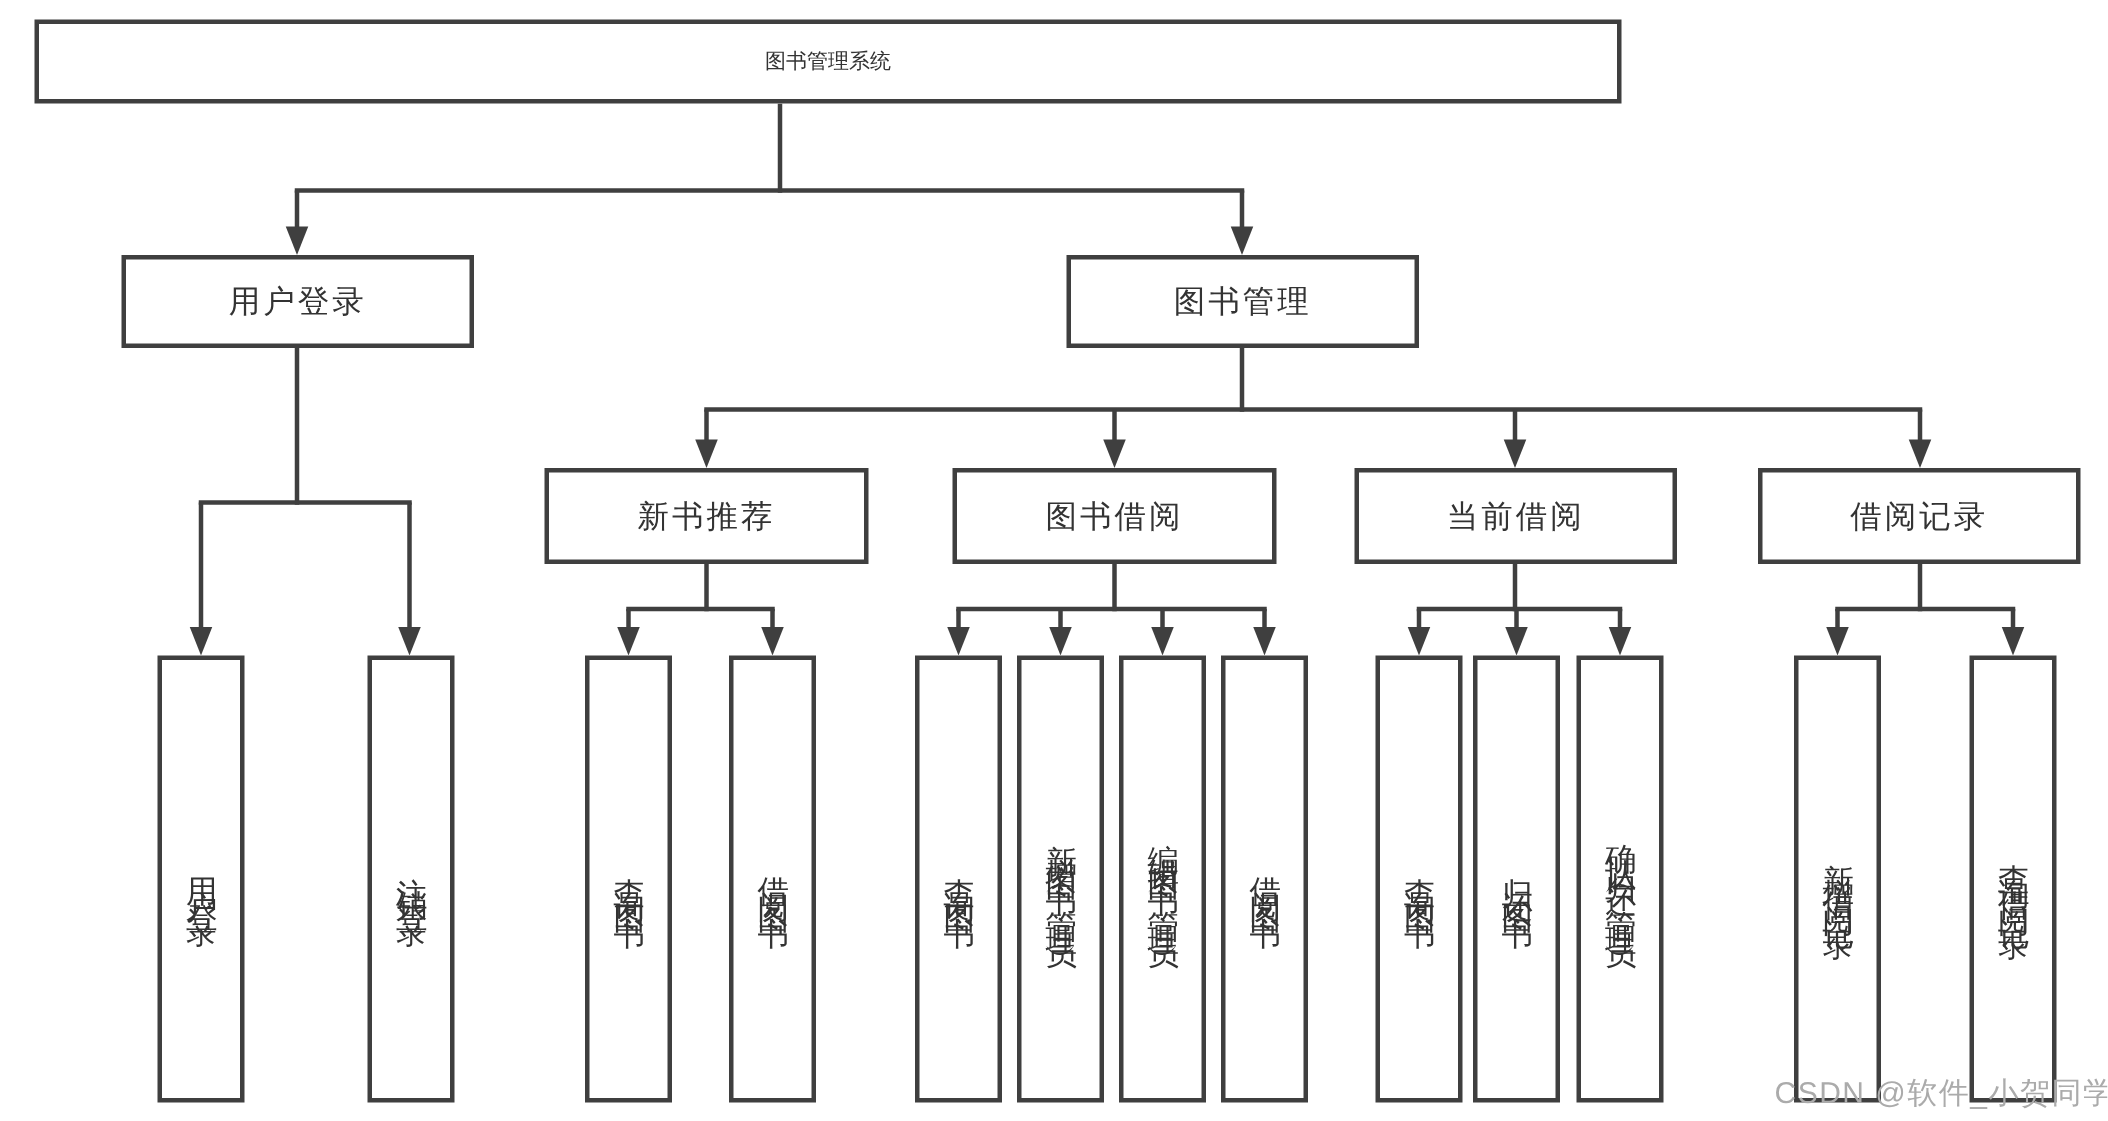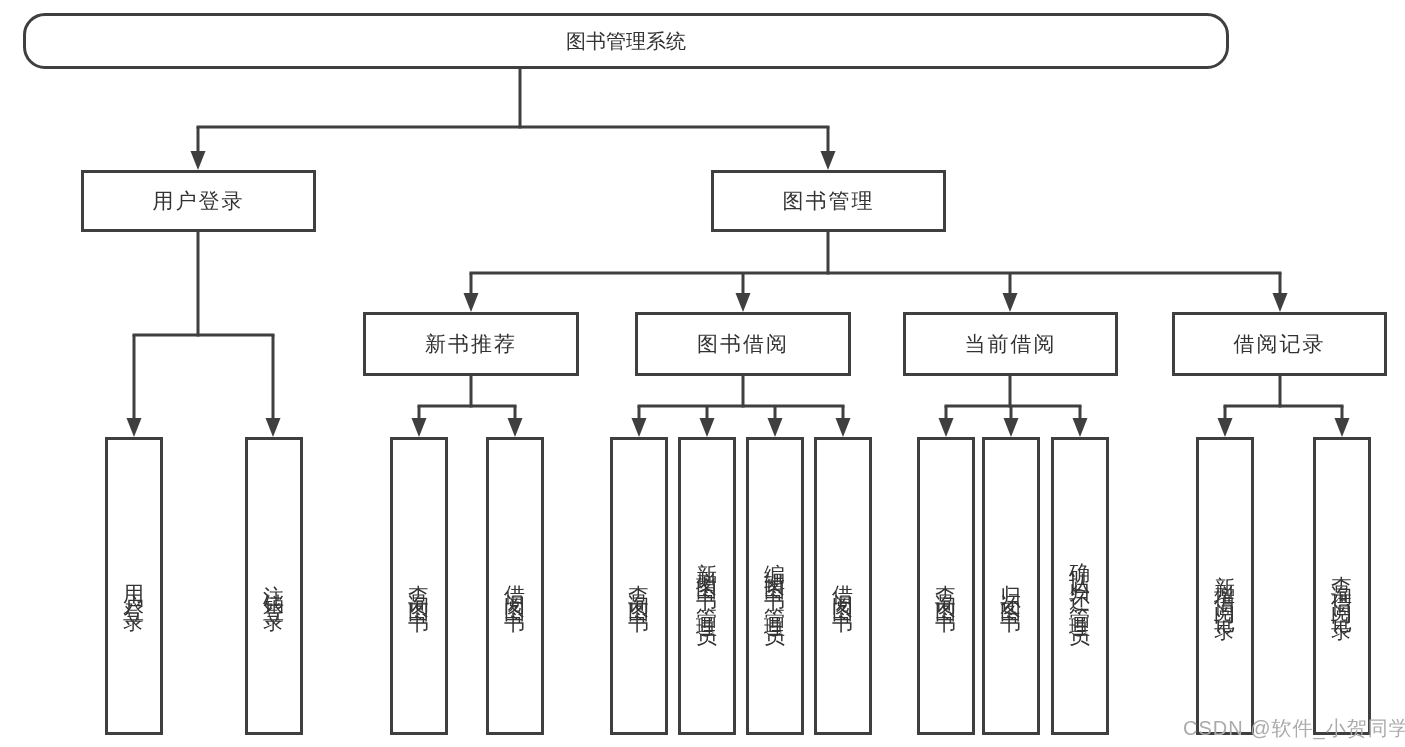--- a/index.html
+++ b/index.html
@@ -10,21 +10,21 @@
   .connectors{position:absolute;left:0;top:0;z-index:1;}
   .connectors line{stroke:#3f3f3f;stroke-width:3;}
   .connectors polygon{fill:#3f3f3f;}
   .box{
     position:absolute;background:#ffffff;border:3px solid #3f3f3f;box-sizing:border-box;
     display:flex;align-items:center;justify-content:center;z-index:2;
   }
   .hbox{font-size:21px;letter-spacing:2px;}
   .hbox-l2{top:170px;height:62px;width:235px;}
   .hbox-l3{top:312px;height:64px;}
-  .rootbox{left:23px;top:13px;width:1206px;height:56px;font-size:20px;border-radius:22px;}
+  .rootbox{left:23px;top:13px;width:1058px;height:56px;font-size:14px;}
   .vbox{top:437px;height:298px;width:58px;}
   .vtext{
     writing-mode:vertical-rl;text-orientation:mixed;
     font-size:21px;letter-spacing:9px;line-height:1;white-space:nowrap;
   }
   .watermark{
     position:absolute;left:1183px;top:715px;z-index:3;
     font-size:20px;color:#ababab;letter-spacing:1px;white-space:nowrap;
   }
 </style>

